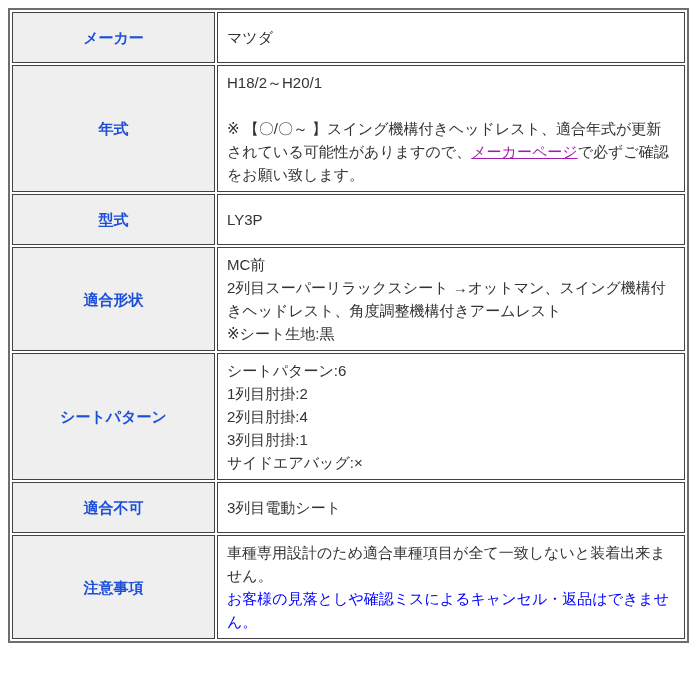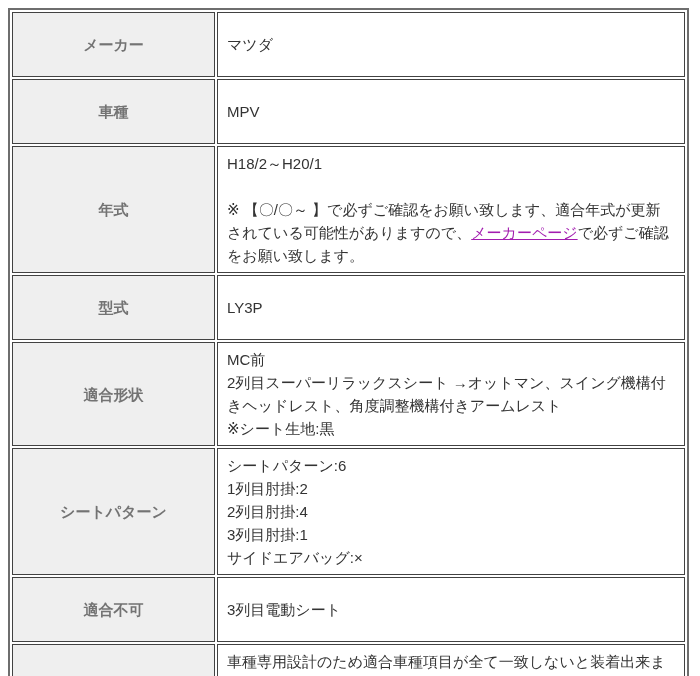--- a/index.html
+++ b/index.html
@@ -22,23 +22,23 @@
     table-layout: fixed;
   }
   .spec-table th {
     width: 189px;
     background: #efefef;
     border: 1px solid #424242;
     font-size: 15px;
     font-weight: bold;
     text-align: center;
     vertical-align: middle;
-    padding: 20px 6px;
+    padding: 13px 6px;
     line-height: 23px;
-    color: #737373;
+    color: #1d4ed8;
   }
   .spec-table td {
     background: #ffffff;
     border: 1px solid #424242;
     font-size: 15px;
     font-weight: normal;
     text-align: left;
     vertical-align: middle;
     padding: 5px 9px;
     line-height: 23px;
@@ -58,31 +58,27 @@
 </head>
 <body>
 
 <table class="spec-table">
   <tbody>
     <tr>
       <th>メーカー</th>
       <td>マツダ</td>
     </tr>
 
-    <tr>
-      <th>車種</th>
-      <td>MPV</td>
-    </tr>
 
     <tr>
       <th>年式</th>
       <td>
         <span class="value-line">H18/2～H20/1</span>
         <span class="value-line blank-line"></span>
-        <span class="value-line"><span>※ 【〇/〇～ 】で必ずご確認をお願い致します、適合年式が更新されている可能性がありますので、</span><a class="inline-link">メーカーページ</a><span>で必ずご確認をお願い致します。</span></span>
+        <span class="value-line"><span>※ 【〇/〇～ 】スイング機構付きヘッドレスト、適合年式が更新されている可能性がありますので、</span><a class="inline-link">メーカーページ</a><span>で必ずご確認をお願い致します。</span></span>
       </td>
     </tr>
 
 
     <tr>
       <th>型式</th>
       <td>LY3P</td>
     </tr>
 
 

